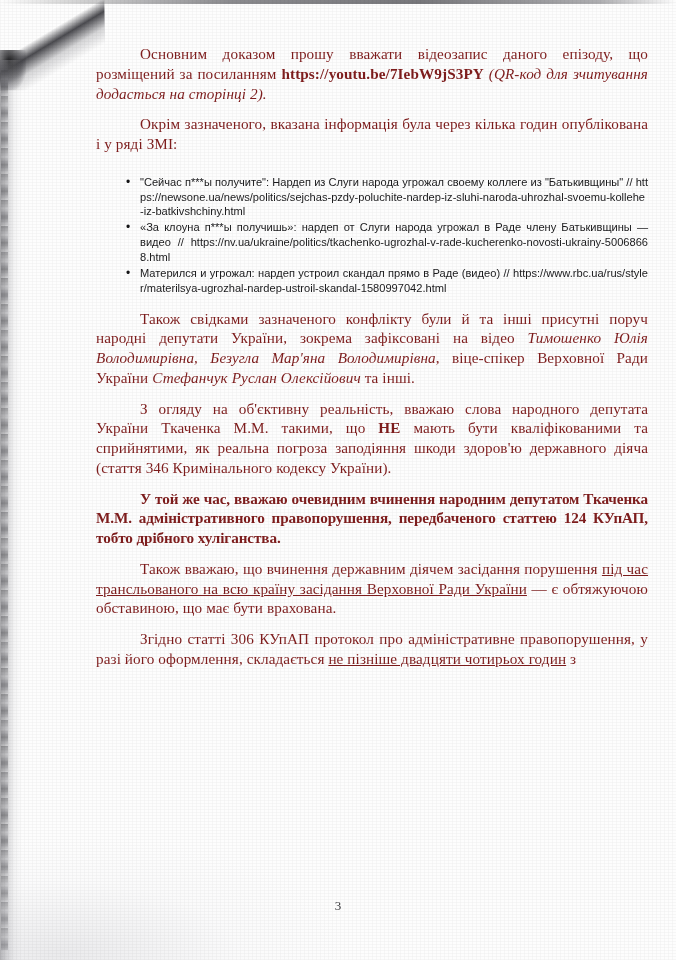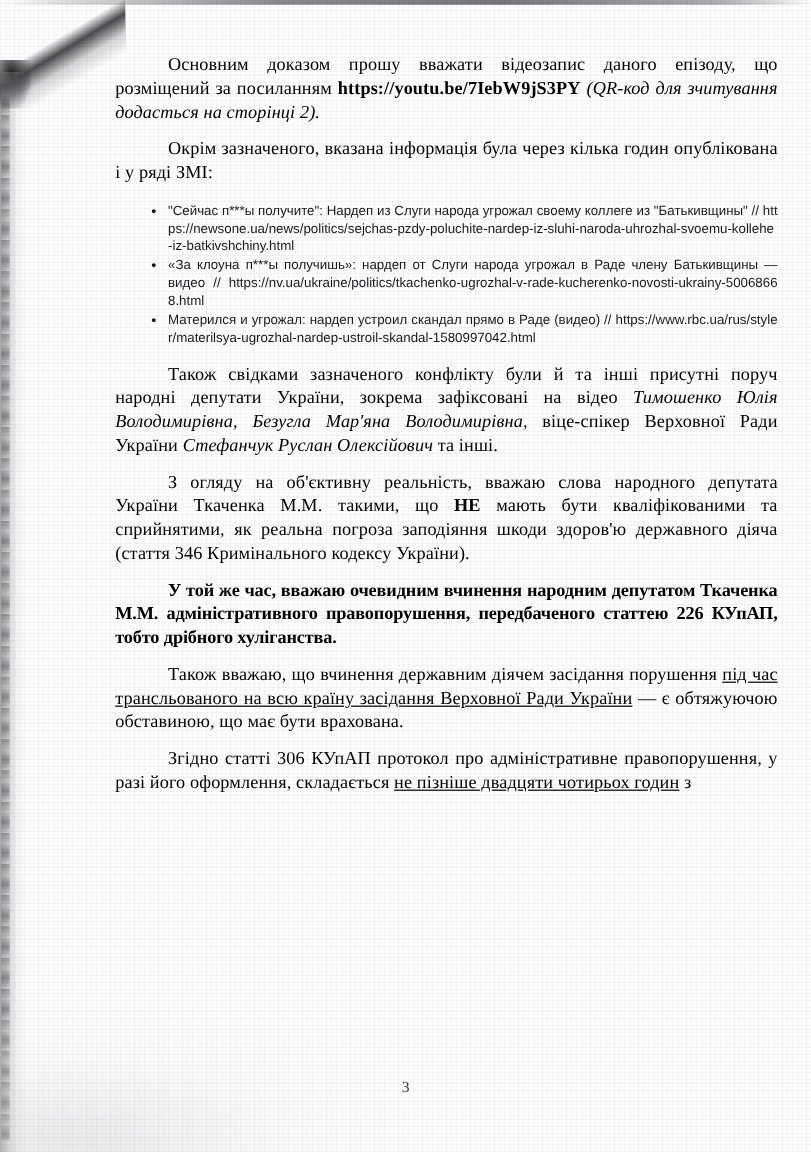--- a/index.html
+++ b/index.html
@@ -102,24 +102,24 @@
     left: 96px;
     width: 552px;
   }
 
   p.para {
     margin: 0 0 11px 0;
     font-size: 15.2px;
     line-height: 1.30;
     text-align: justify;
     text-indent: 44px;
-    color: #000000;
+    color: #7f1d1d;
     letter-spacing: 0.1px;
   }
-  p.para.gap   { margin-bottom: 15px; }
+  p.para.gap   { margin-bottom: 21px; }
 
   .bold   { font-weight: bold; }
   .ital   { font-style: italic; }
   .uline  { text-decoration: underline; }
 
   
   p.para.strong-block {
     font-weight: bold;
     letter-spacing: -0.1px;
   }
@@ -185,21 +185,21 @@
     <ul class="sources">
       <li><span>"Сейчас п***ы получите": Нардеп из Слуги народа угрожал своему коллеге из "Батькивщины" // </span><span class="url">https://newsone.ua/news/politics/sejchas-pzdy-poluchite-nardep-iz-sluhi-naroda-uhrozhal-svoemu-kollehe-iz-batkivshchiny.html</span></li>
       <li><span>«За клоуна п***ы получишь»: нардеп от Слуги народа угрожал в Раде члену Батькивщины — видео // </span><span class="url">https://nv.ua/ukraine/politics/tkachenko-ugrozhal-v-rade-kucherenko-novosti-ukrainy-50068668.html</span></li>
       <li><span>Матерился и угрожал: нардеп устроил скандал прямо в Раде (видео) // </span><span class="url">https://www.rbc.ua/rus/styler/materilsya-ugrozhal-nardep-ustroil-skandal-1580997042.html</span></li>
     </ul>
 
     <p class="para"><span>Також свідками зазначеного конфлікту були й та інші присутні поруч народні депутати України, зокрема зафіксовані на відео </span><span class="ital">Тимошенко Юлія Володимирівна, Безугла Мар'яна Володимирівна</span><span>, віце-спікер Верховної Ради України </span><span class="ital">Стефанчук Руслан Олексійович</span><span> та інші.</span></p>
 
     <p class="para"><span>З огляду на об'єктивну реальність, вважаю слова народного депутата України Ткаченка М.М. такими, що </span><span class="bold">НЕ</span><span> мають бути кваліфікованими та сприйнятими, як реальна погроза заподіяння шкоди здоров'ю державного діяча (стаття 346 Кримінального кодексу України).</span></p>
 
-    <p class="para strong-block">У той же час, вважаю очевидним вчинення народним депутатом Ткаченка М.М. адміністративного правопорушення, передбаченого статтею 226 КУпАП, тобто дрібного хуліганства.</p>
+    <p class="para strong-block">У той же час, вважаю очевидним вчинення народним депутатом Ткаченка М.М. адміністративного правопорушення, передбаченого статтею 124 КУпАП, тобто дрібного хуліганства.</p>
 
     <p class="para"><span>Також вважаю, що вчинення державним діячем засідання порушення </span><span class="uline">під час трансльованого на всю країну засідання Верховної Ради України</span><span> — є обтяжуючою обставиною, що має бути врахована.</span></p>
 
 
     <p class="para"><span>Згідно статті 306 КУпАП протокол про адміністративне правопорушення, у разі його оформлення, складається </span><span class="uline">не пізніше двадцяти чотирьох годин</span><span> з</span></p>
 
   </div>
 
   <div class="page-number">3</div>
 

